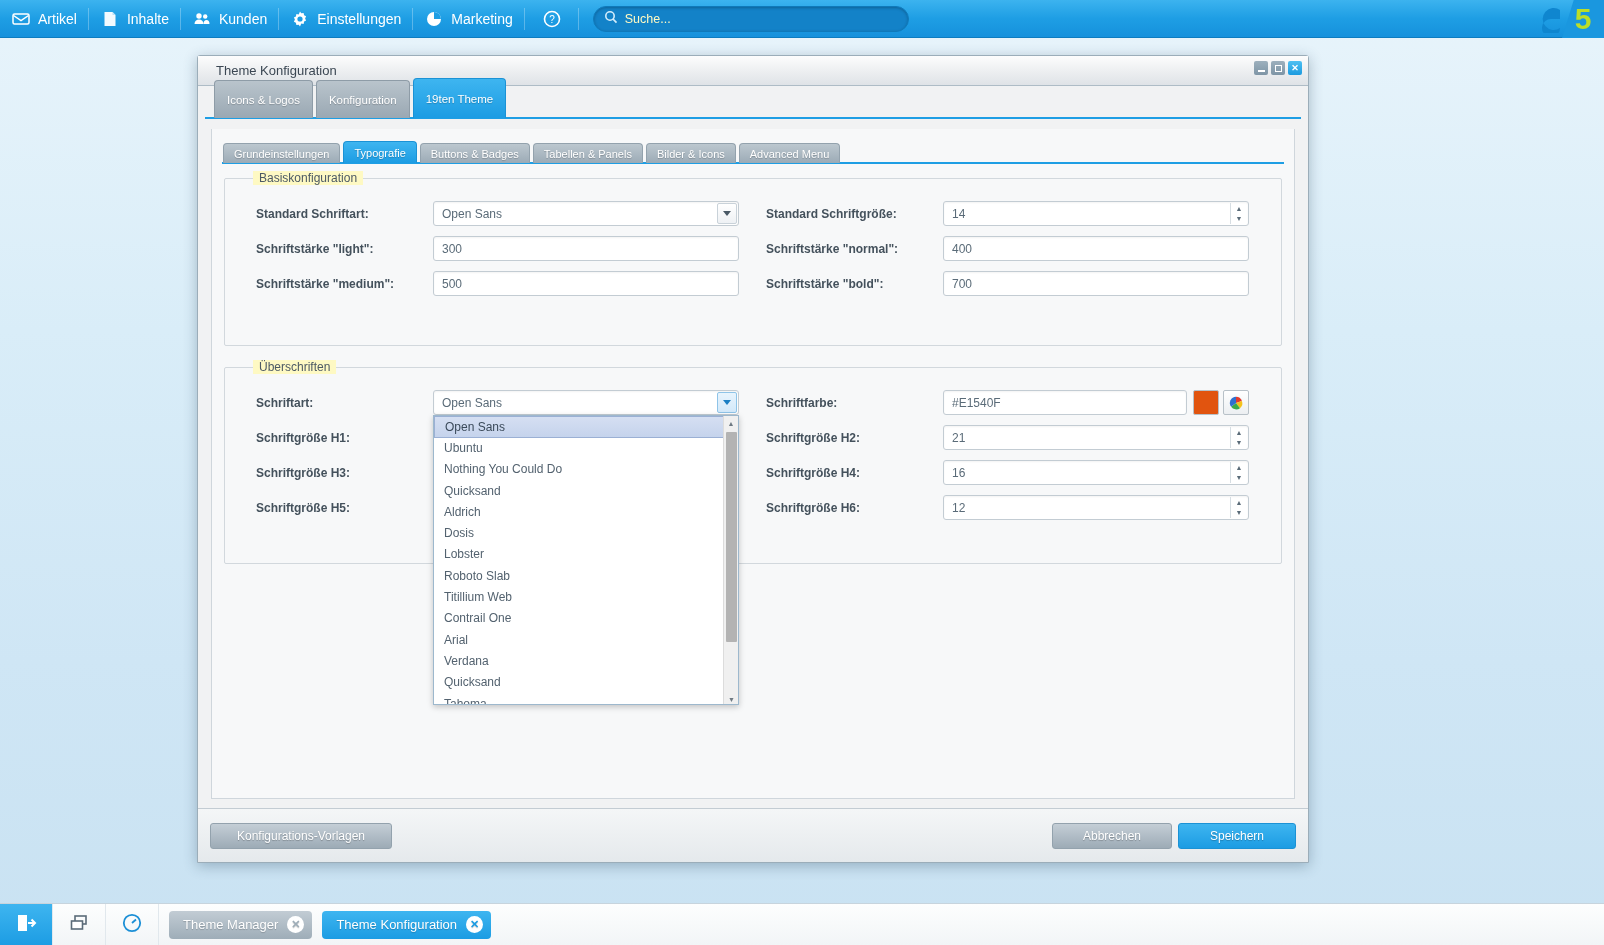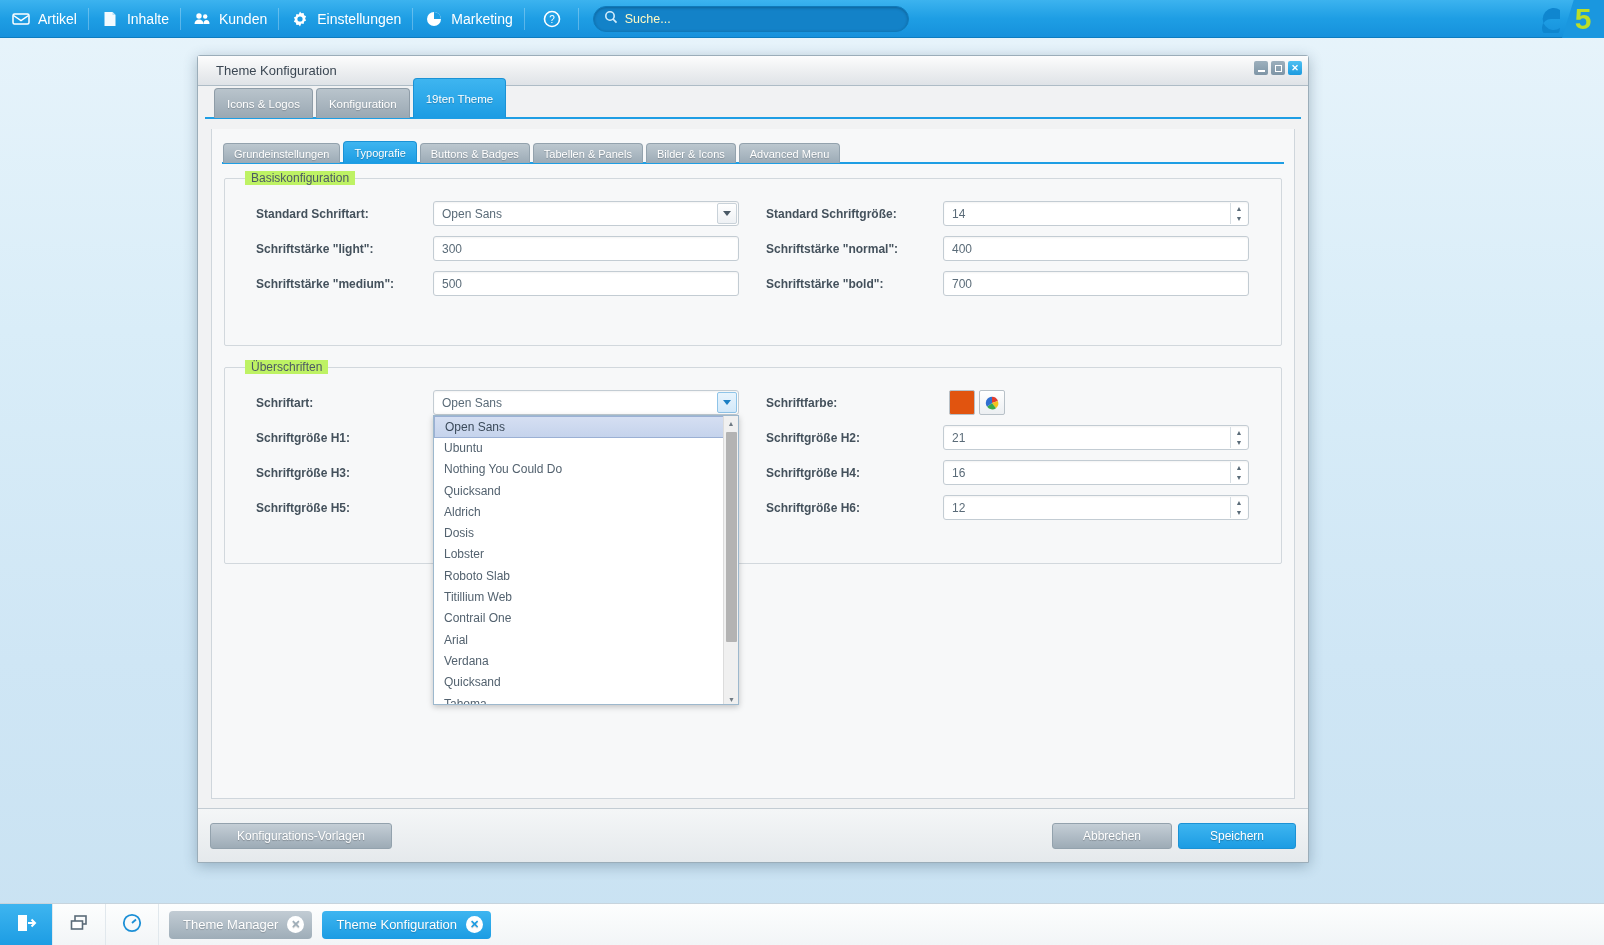--- a/index.html
+++ b/index.html
@@ -94,21 +94,21 @@
   .win-btn.max .glyph { display:block; width:7px; height:7px; border:1.5px solid #fff; }
 
   .win-body { padding: 8px 7px 0 7px; height: 778px; position: relative; }
 
   
   .outer-tabs {
     display: flex; align-items: flex-end; gap: 3px;
     padding-left: 9px; height: 24px;
   }
   .otab {
-    height: 30px; padding: 0 12px;
+    height: 38px; padding: 0 12px;
     display:flex; align-items:center;
     font-size: 11.5px; color: #ffffff;
     border-radius: 4px 4px 0 0;
     background: linear-gradient(180deg, #b9c4cc 0%, #9aa8b3 100%);
     border: 1px solid #8e9ca7; border-bottom: none;
     text-shadow: 0 1px 1px rgba(0,0,0,0.22);
     cursor: pointer;
   }
   .otab.active {
     background: linear-gradient(180deg, #3eb5f0 0%, #1c9ce3 100%);
@@ -156,22 +156,22 @@
 
   
   .fset {
     border: 1px solid #d2d8dd;
     border-radius: 2px;
     position: relative;
     padding: 22px 18px 18px 18px;
     background: transparent;
   }
   .fset > .legend {
-    position: absolute; top: -8px; left: 20px;
-    background: #bef264; padding: 0 6px;
+    position: absolute; top: -8px; left: 28px;
+    background: #fef9c3; padding: 0 6px;
     font-size: 12px; color: #4c5964;
   }
   .fset.basis { height: 168px; }
   .fset.ueber { margin-top: 21px; height: 197px; }
 
   .row { display: flex; margin-bottom: 10px; }
   .col { display:flex; align-items:center; width: 50%; }
   .col .lbl {
     width: 190px; font-size: 12px; color: #44515c; font-weight: bold;
     padding-left: 13px;
@@ -568,20 +568,21 @@
                     <div class="thumb"></div>
                     <div class="arr" style="position:absolute;bottom:0;left:0;width:15px;">▼</div>
                   </div>
                 </div>
               </span>
             </div>
 
             <div class="col">
               <span class="lbl">Schriftfarbe:</span>
               <span class="field-wrap" style="display:flex;align-items:center;max-width:306px;">
+                <input class="txt" type="text" style="flex: 1 1 0%;" value="#E1540F">
                 <span class="color-sw"></span>
                 <span class="color-btn">
                   <svg viewBox="0 0 18 18" width="16" height="16">
                     <path d="M9 9 L9 2 A7 7 0 0 1 15.6 6.8 Z" fill="#e03c2f"></path>
                     <path d="M9 9 L15.6 6.8 A7 7 0 0 1 13.5 14.8 Z" fill="#f5c21a"></path>
                     <path d="M9 9 L13.5 14.8 A7 7 0 0 1 3.5 13.2 Z" fill="#3aa94a"></path>
                     <path d="M9 9 L3.5 13.2 A7 7 0 0 1 9 2 Z" fill="#2f6fd0"></path>
                   </svg>
                 </span>
               </span>

